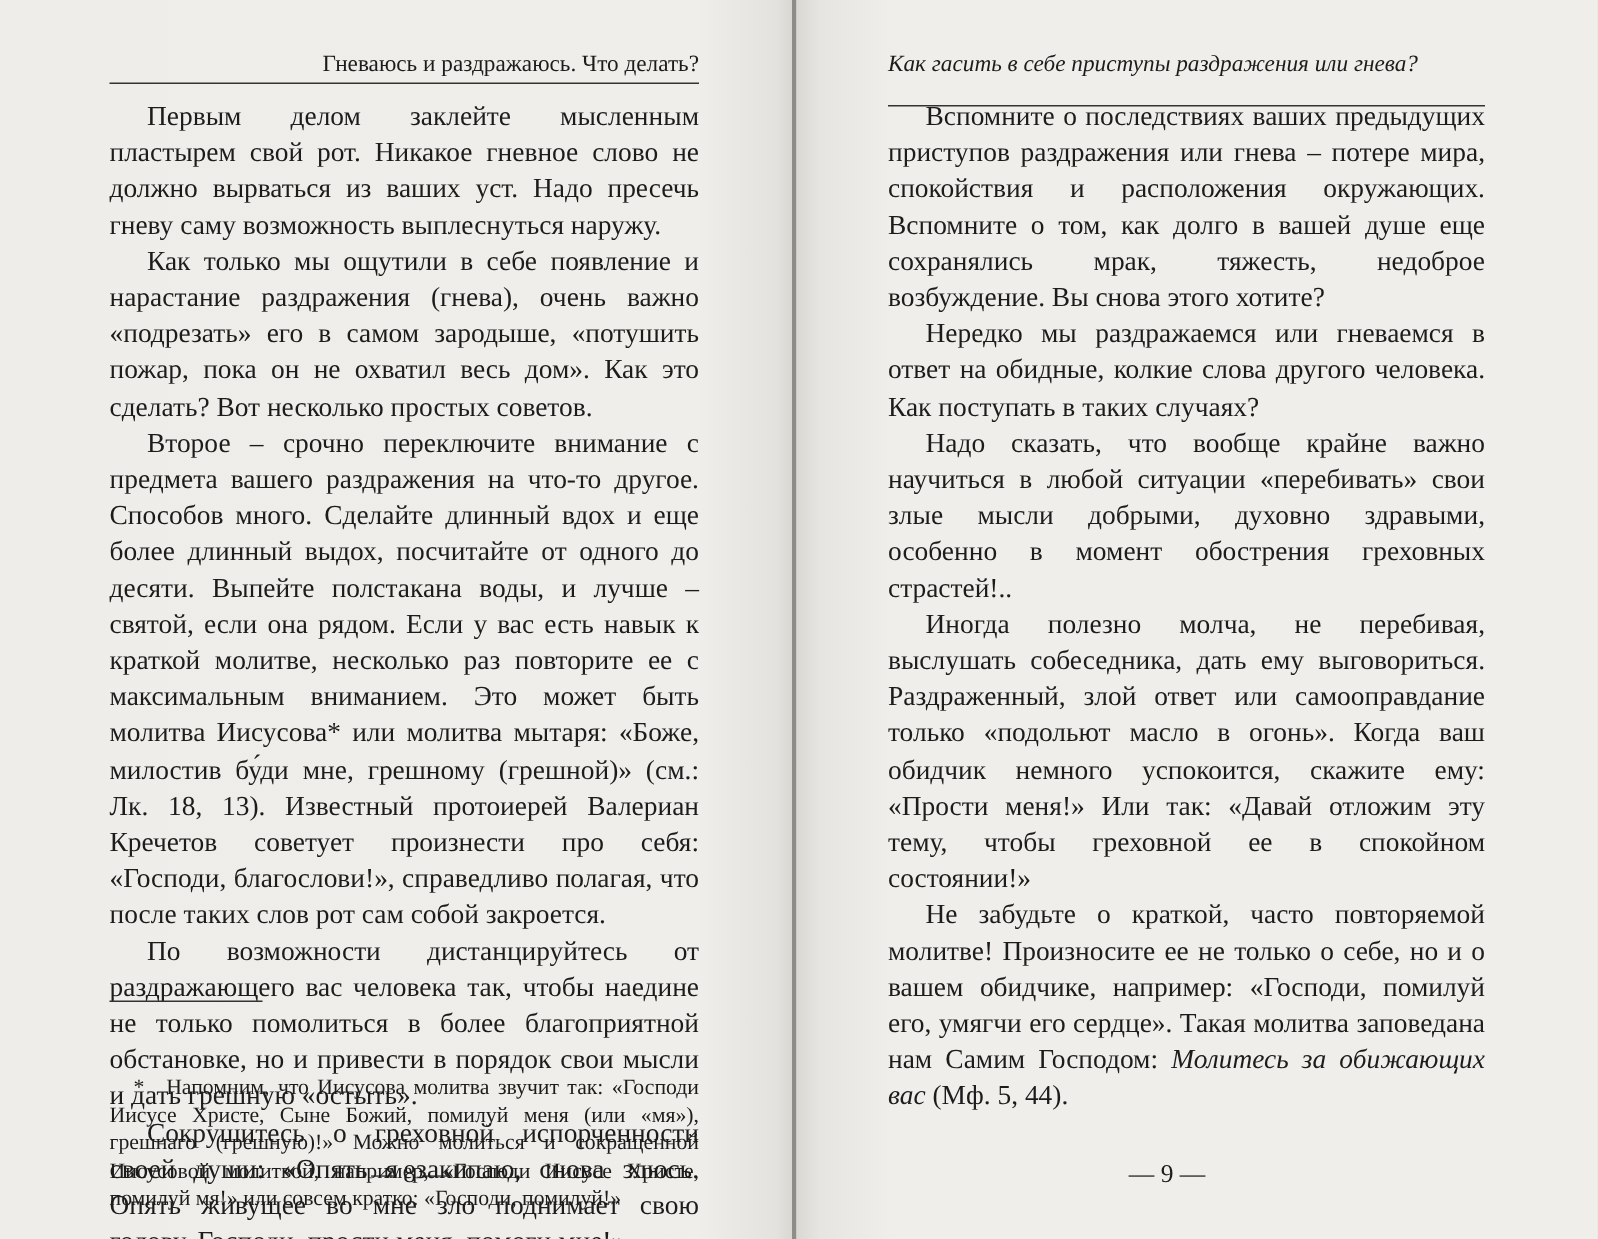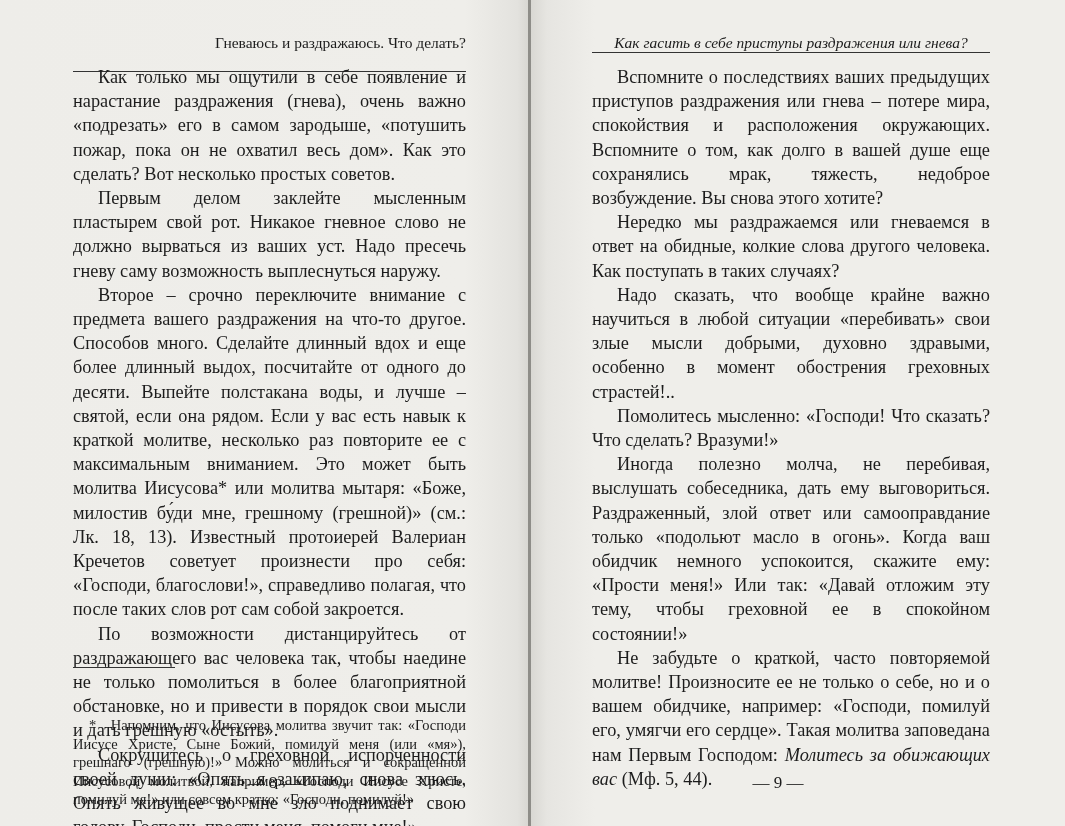--- a/index.html
+++ b/index.html
@@ -3,22 +3,22 @@
 <meta charset="utf-8">
 <style>
   html, body { margin:0; padding:0; }
   body { width:1065px; height:826px; background:#e9e8e4; position:relative; overflow:hidden;
          font-family:"Liberation Serif", "DejaVu Serif", serif; color:#1c1c1c; }
   .page { position:absolute; top:0; height:826px; background:#efeeea; }
   .page.left { left:0; width:528px; background:linear-gradient(to right,#eeede9 0%,#efeeea 88%,#e3e2de 98%,#d8d7d2 100%); }
   .page.right { left:531px; width:534px; background:linear-gradient(to right,#d9d8d3 0%,#e6e5e1 3%,#efeeea 12%,#efeeea 100%); }
   .gutter { position:absolute; left:528px; top:0; width:3px; height:826px; background:#8e8d88; }
   .header { position:absolute; font-size:15.5px; line-height:18px; }
-  .header.left { left:73px; width:393px; top:34px; text-align:right; border-bottom:1.3px solid #333; padding-bottom:19px; }
-  .header.right { left:592px; width:398px; top:34px; text-align:center; font-style:italic; border-bottom:1.3px solid #333; padding-bottom:0; }
+  .header.left { left:73px; width:393px; top:34px; text-align:right; border-bottom:1.3px solid #333; padding-bottom:3px; }
+  .header.right { left:592px; width:398px; top:34px; text-align:left; font-style:italic; border-bottom:1.3px solid #333; padding-bottom:18px; }
   .body { position:absolute; font-size:18.3px; line-height:24.2px; text-align:justify; hyphens:manual; }
   .body.left { left:73px; width:393px; top:65px; }
   .body.right { left:592px; width:398px; top:65px; }
   .body p { margin:0; text-indent:25px; }
   .rule { position:absolute; left:73px; top:667px; width:102px; border-top:1px solid #333; }
   .footnote { position:absolute; left:73px; width:393px; top:716px; font-size:14.5px; line-height:18.6px; text-align:justify; }
   .footnote p { margin:0; text-indent:16px; }
   .pagenum { position:absolute; top:773px; font-size:17px; }
   .pagenum.left { left:228px; width:90px; text-align:center; }
   .pagenum.right { left:733px; width:90px; text-align:center; }
@@ -26,35 +26,34 @@
 </style>
 </head>
 <body>
 
 <div class="page left"></div>
 <div class="gutter"></div>
 <div class="page right"></div>
 
 <div class="header left">Гневаюсь и раздражаюсь. Что делать?</div>
 <div class="body left">
+  <p>Первым делом заклейте мысленным пластырем свой рот. Никакое гневное слово не должно вырваться из ваших уст. Надо пресечь гневу саму возможность выплеснуться наружу.</p>
   <p>Как только мы ощутили в себе появление и нарастание раздражения (гнева), очень важно «подрезать» его в самом зародыше, «потушить пожар, пока он не охватил весь дом». Как это сделать? Вот несколько простых советов.</p>
-  <p>Первым делом заклейте мысленным пластырем свой рот. Никакое гневное слово не должно вырваться из ваших уст. Надо пресечь гневу саму возможность выплеснуться наружу.</p>
   <p>Второе – срочно переключите внимание с предмета вашего раздражения на что-то другое. Способов много. Сделайте длинный вдох и еще более длинный выдох, посчитайте от одного до десяти. Выпейте полстакана воды, и лучше – святой, если она рядом. Если у вас есть навык к краткой молитве, несколько раз повторите ее с максимальным вниманием. Это может быть молитва Иисусова* или молитва мытаря: «Боже, милостив бу́ди мне, грешному (грешной)» (см.: Лк. 18, 13). Известный протоиерей Валериан Кречетов советует произнести про себя: «Господи, благослови!», справедливо полагая, что после таких слов рот сам собой закроется.</p>
   <p>По возможности дистанцируйтесь от раздражающего вас человека так, чтобы наедине не только помолиться в более благоприятной обстановке, но и привести в порядок свои мысли и дать грешную «остыть».</p>
   <p>Сокрушитесь о греховной испорченности своей души: «Опять я закипаю, снова злюсь. Опять живущее во мне зло поднимает свою голову. Господи, прости меня, помоги мне!»</p>
 </div>
 <div class="rule"></div>
 <div class="footnote">
   <p>* Напомним, что Иисусова молитва звучит так: «Господи Иисусе Христе, Сыне Божий, помилуй меня (или «мя»), грешнаго (грешную)!» Можно молиться и сокращенной Иисусовой молитвой, например, «Господи Иисусе Христе, помилуй мя!» или совсем кратко: «Господи, помилуй!»</p>
 </div>
 <div class="pagenum left">— 8 —</div>
 
 <div class="header right">Как гасить в себе приступы раздражения или гнева?</div>
 <div class="body right">
   <p>Вспомните о последствиях ваших предыдущих приступов раздражения или гнева – потере мира, спокойствия и расположения окружающих. Вспомните о том, как долго в вашей душе еще сохранялись мрак, тяжесть, недоброе возбуждение. Вы снова этого хотите?</p>
   <p>Нередко мы раздражаемся или гневаемся в ответ на обидные, колкие слова другого человека. Как поступать в таких случаях?</p>
   <p>Надо сказать, что вообще крайне важно научиться в любой ситуации «перебивать» свои злые мысли добрыми, духовно здравыми, особенно в момент обострения греховных страстей!..</p>
-  <p>Помолитесь мысленно: «Господи! Что сказать? Что сделать? Вразуми!»</p>
   <p>Иногда полезно молча, не перебивая, выслушать собеседника, дать ему выговориться. Раздраженный, злой ответ или самооправдание только «подольют масло в огонь». Когда ваш обидчик немного успокоится, скажите ему: «Прости меня!» Или так: «Давай отложим эту тему, чтобы греховной ее в спокойном состоянии!»</p>
-  <p><span>Не забудьте о краткой, часто повторяемой молитве! Произносите ее не только о себе, но и о вашем обидчике, например: «Господи, помилуй его, умягчи его сердце». Такая молитва заповедана нам Первым Господом: </span><em>Молитесь за обижающих вас</em><span> (Мф. 5, 44).</span></p>
+  <p><span>Не забудьте о краткой, часто повторяемой молитве! Произносите ее не только о себе, но и о вашем обидчике, например: «Господи, помилуй его, умягчи его сердце». Такая молитва заповедана нам Самим Господом: </span><em>Молитесь за обижающих вас</em><span> (Мф. 5, 44).</span></p>
 
 </div>
 <div class="pagenum right">— 9 —</div>
 
 </body></html>

